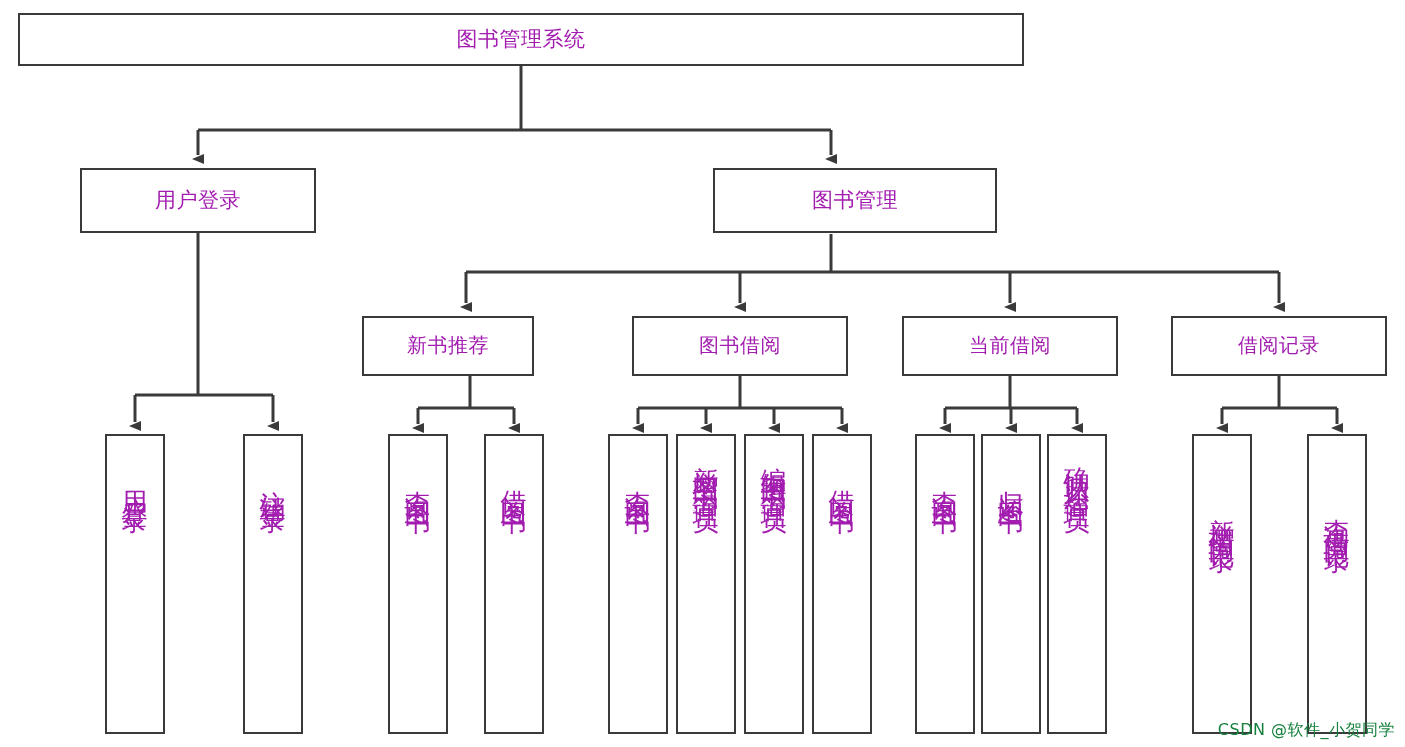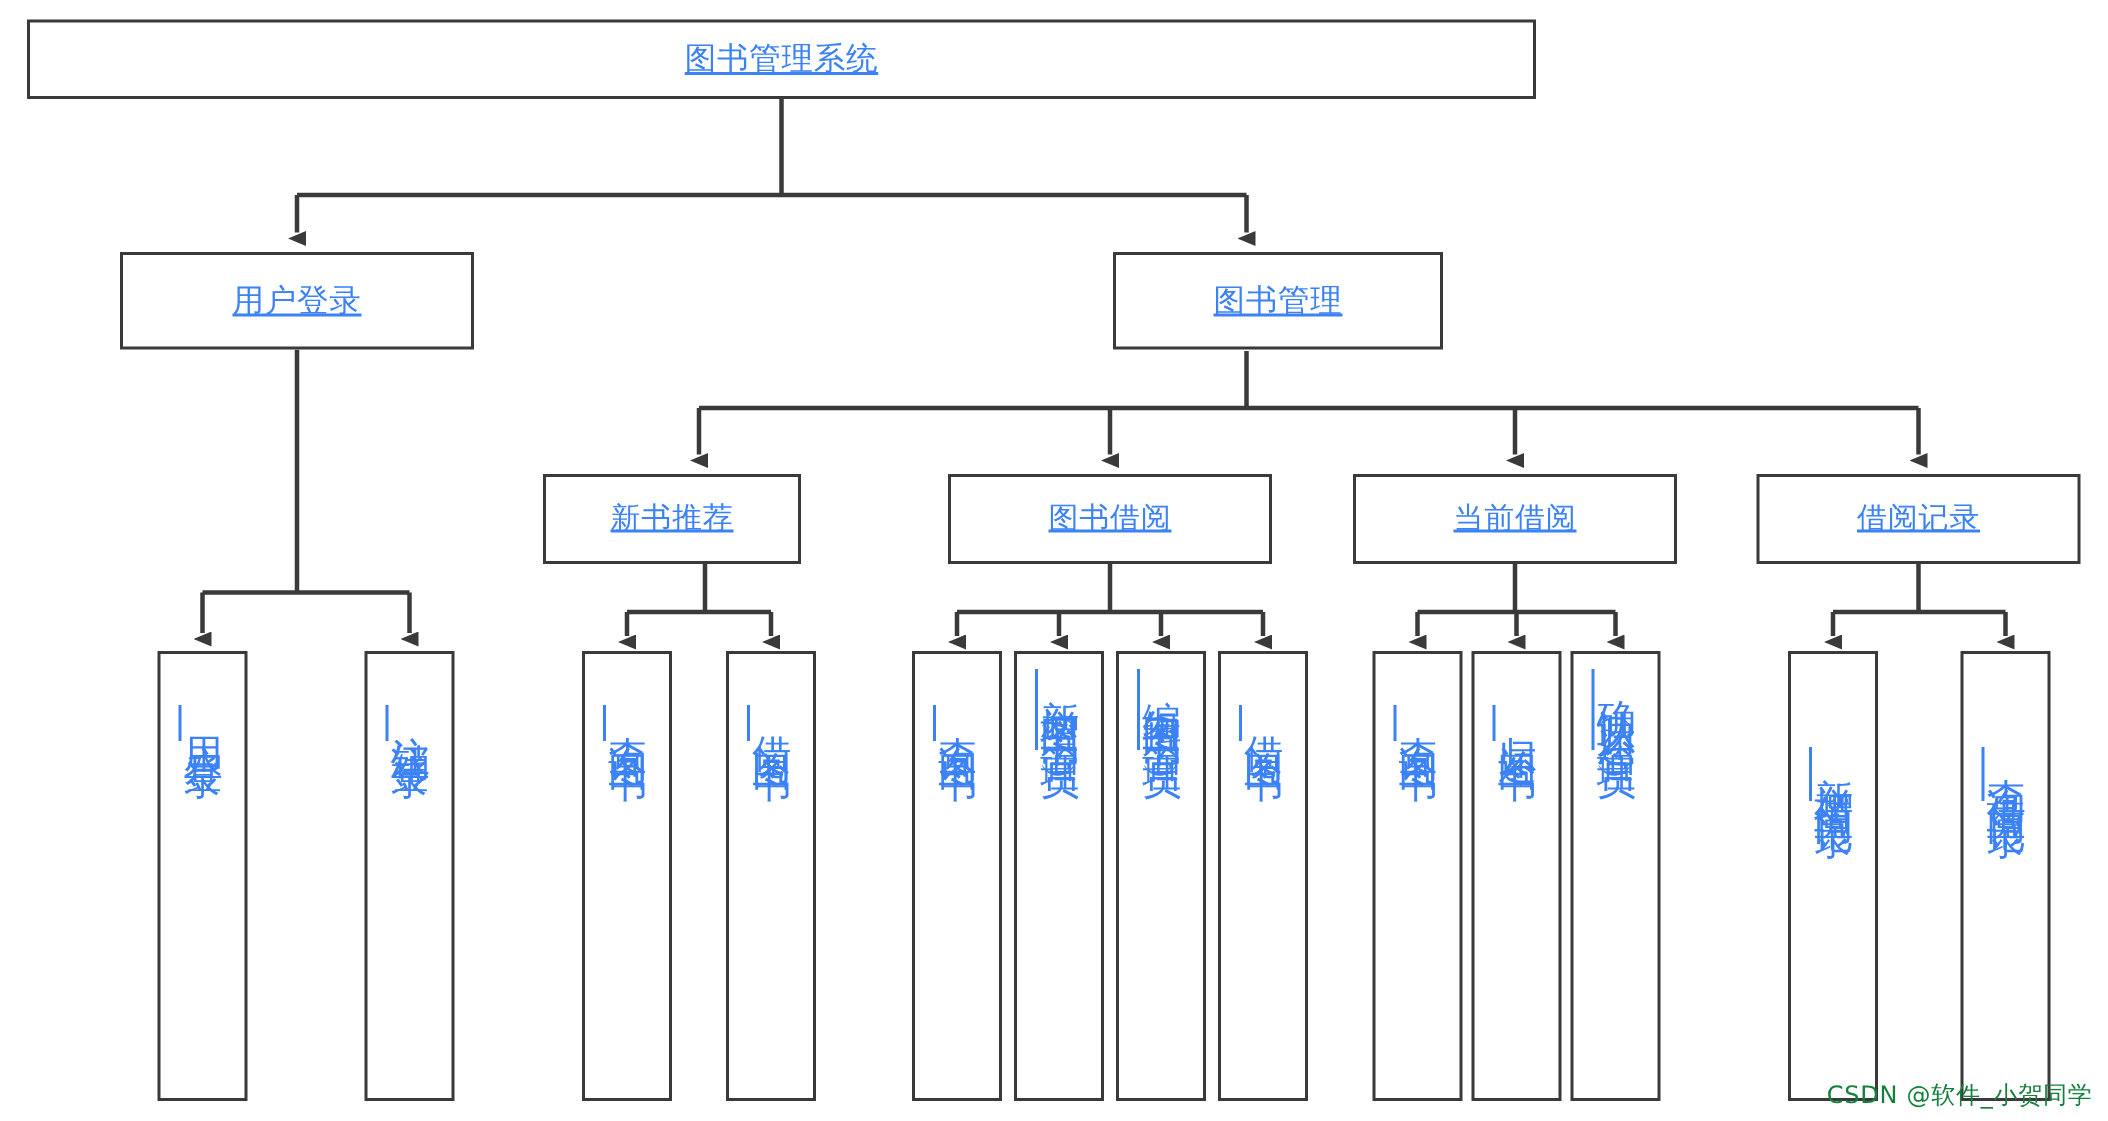--- a/index.html
+++ b/index.html
@@ -27,23 +27,22 @@
     pointer-events: none;
   }
   .node {
     position: absolute;
     box-sizing: border-box;
     border: 2.5px solid #3a3a3a;
     background: #ffffff;
     display: flex;
     align-items: center;
     justify-content: center;
-    color: #3b82f6;
+    color: #a21caf;
     text-align: center;
-    text-decoration: underline;
   }
   .node .label {
     display: block;
     line-height: 1.18;
     letter-spacing: 0.5px;
     white-space: nowrap;
   }
   
   .node.root {
     left: 18px;
@@ -173,21 +172,21 @@
   </svg>
 
   <div class="node root">
     <span class="label">图书管理系统</span>
   </div>
 
   <div class="node lvl2" style="left:80px; top:168px; width:236px;">
     <span class="label">用户登录</span>
   </div>
 
-  <div class="node lvl2" style="left:713px; top:168px; width:220px;margin-left:29px;">
+  <div class="node lvl2" style="left:713px; top:168px; width:284px;">
     <span class="label">图书管理</span>
   </div>
 
   <div class="node lvl3" style="left:362px; top:316px; width:172px;">
     <span class="label">新书推荐</span>
   </div>
 
   <div class="node lvl3" style="left:902px; top:316px; width:216px;">
     <span class="label">当前借阅</span>
   </div>

